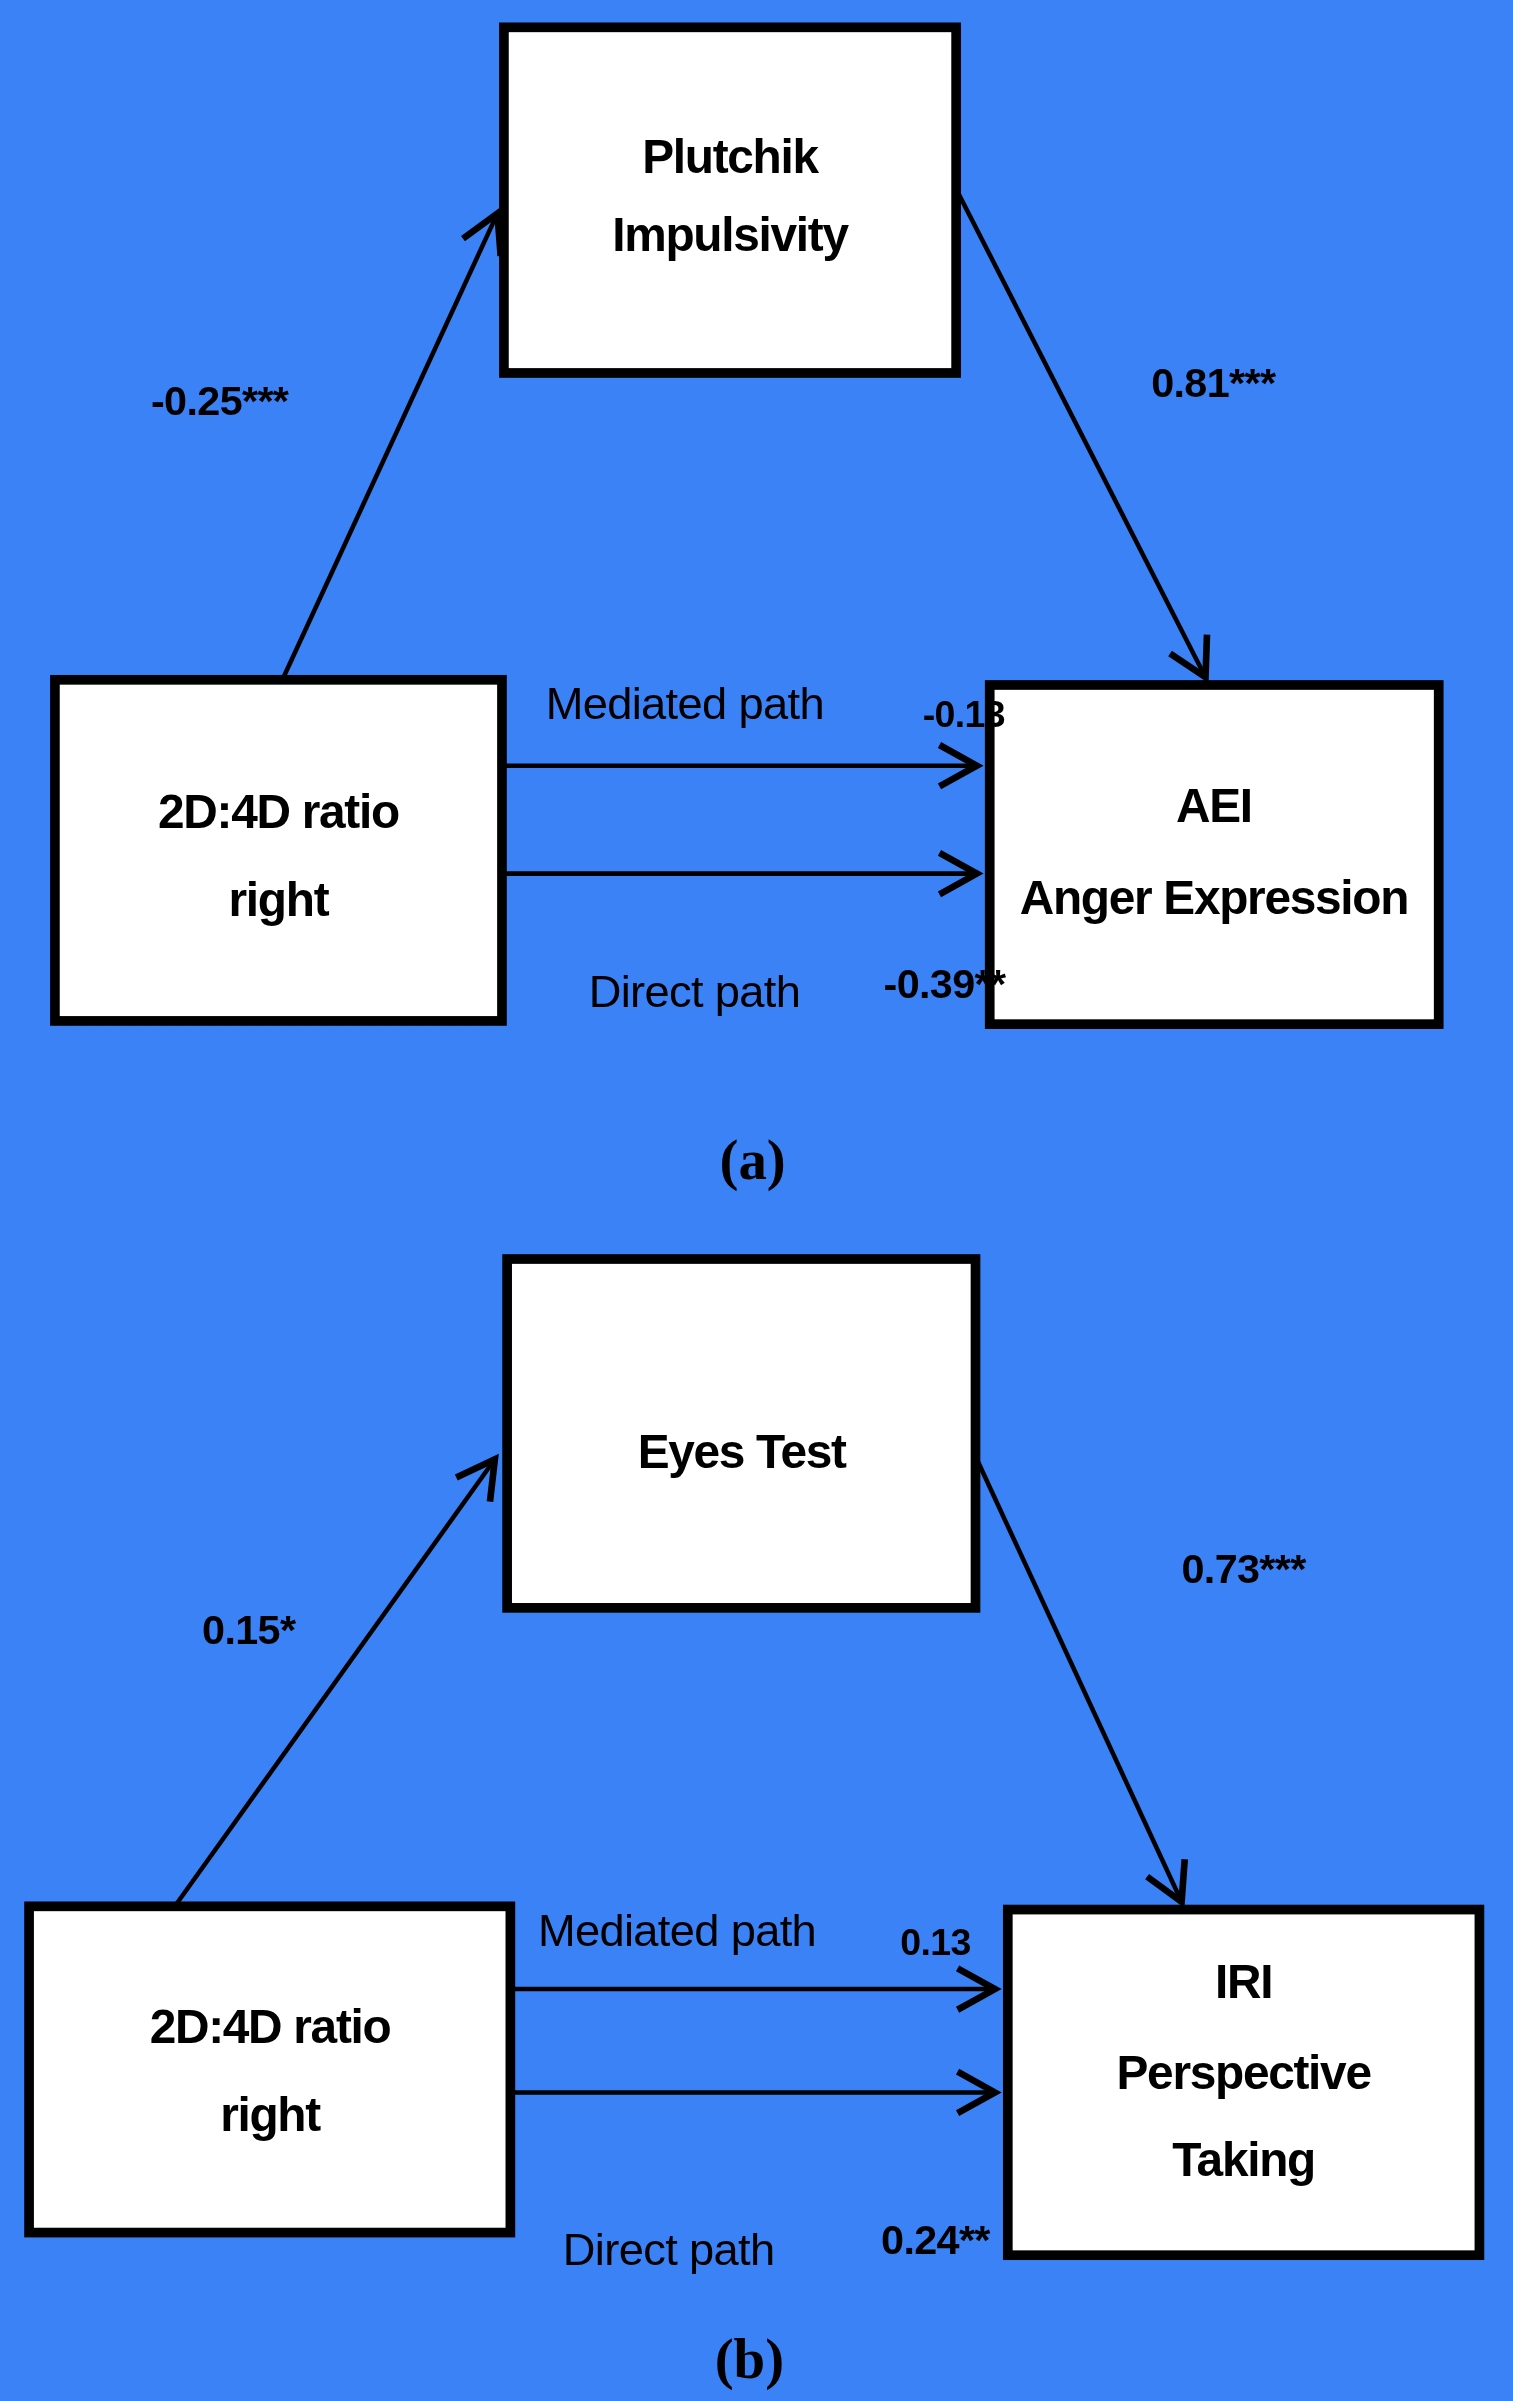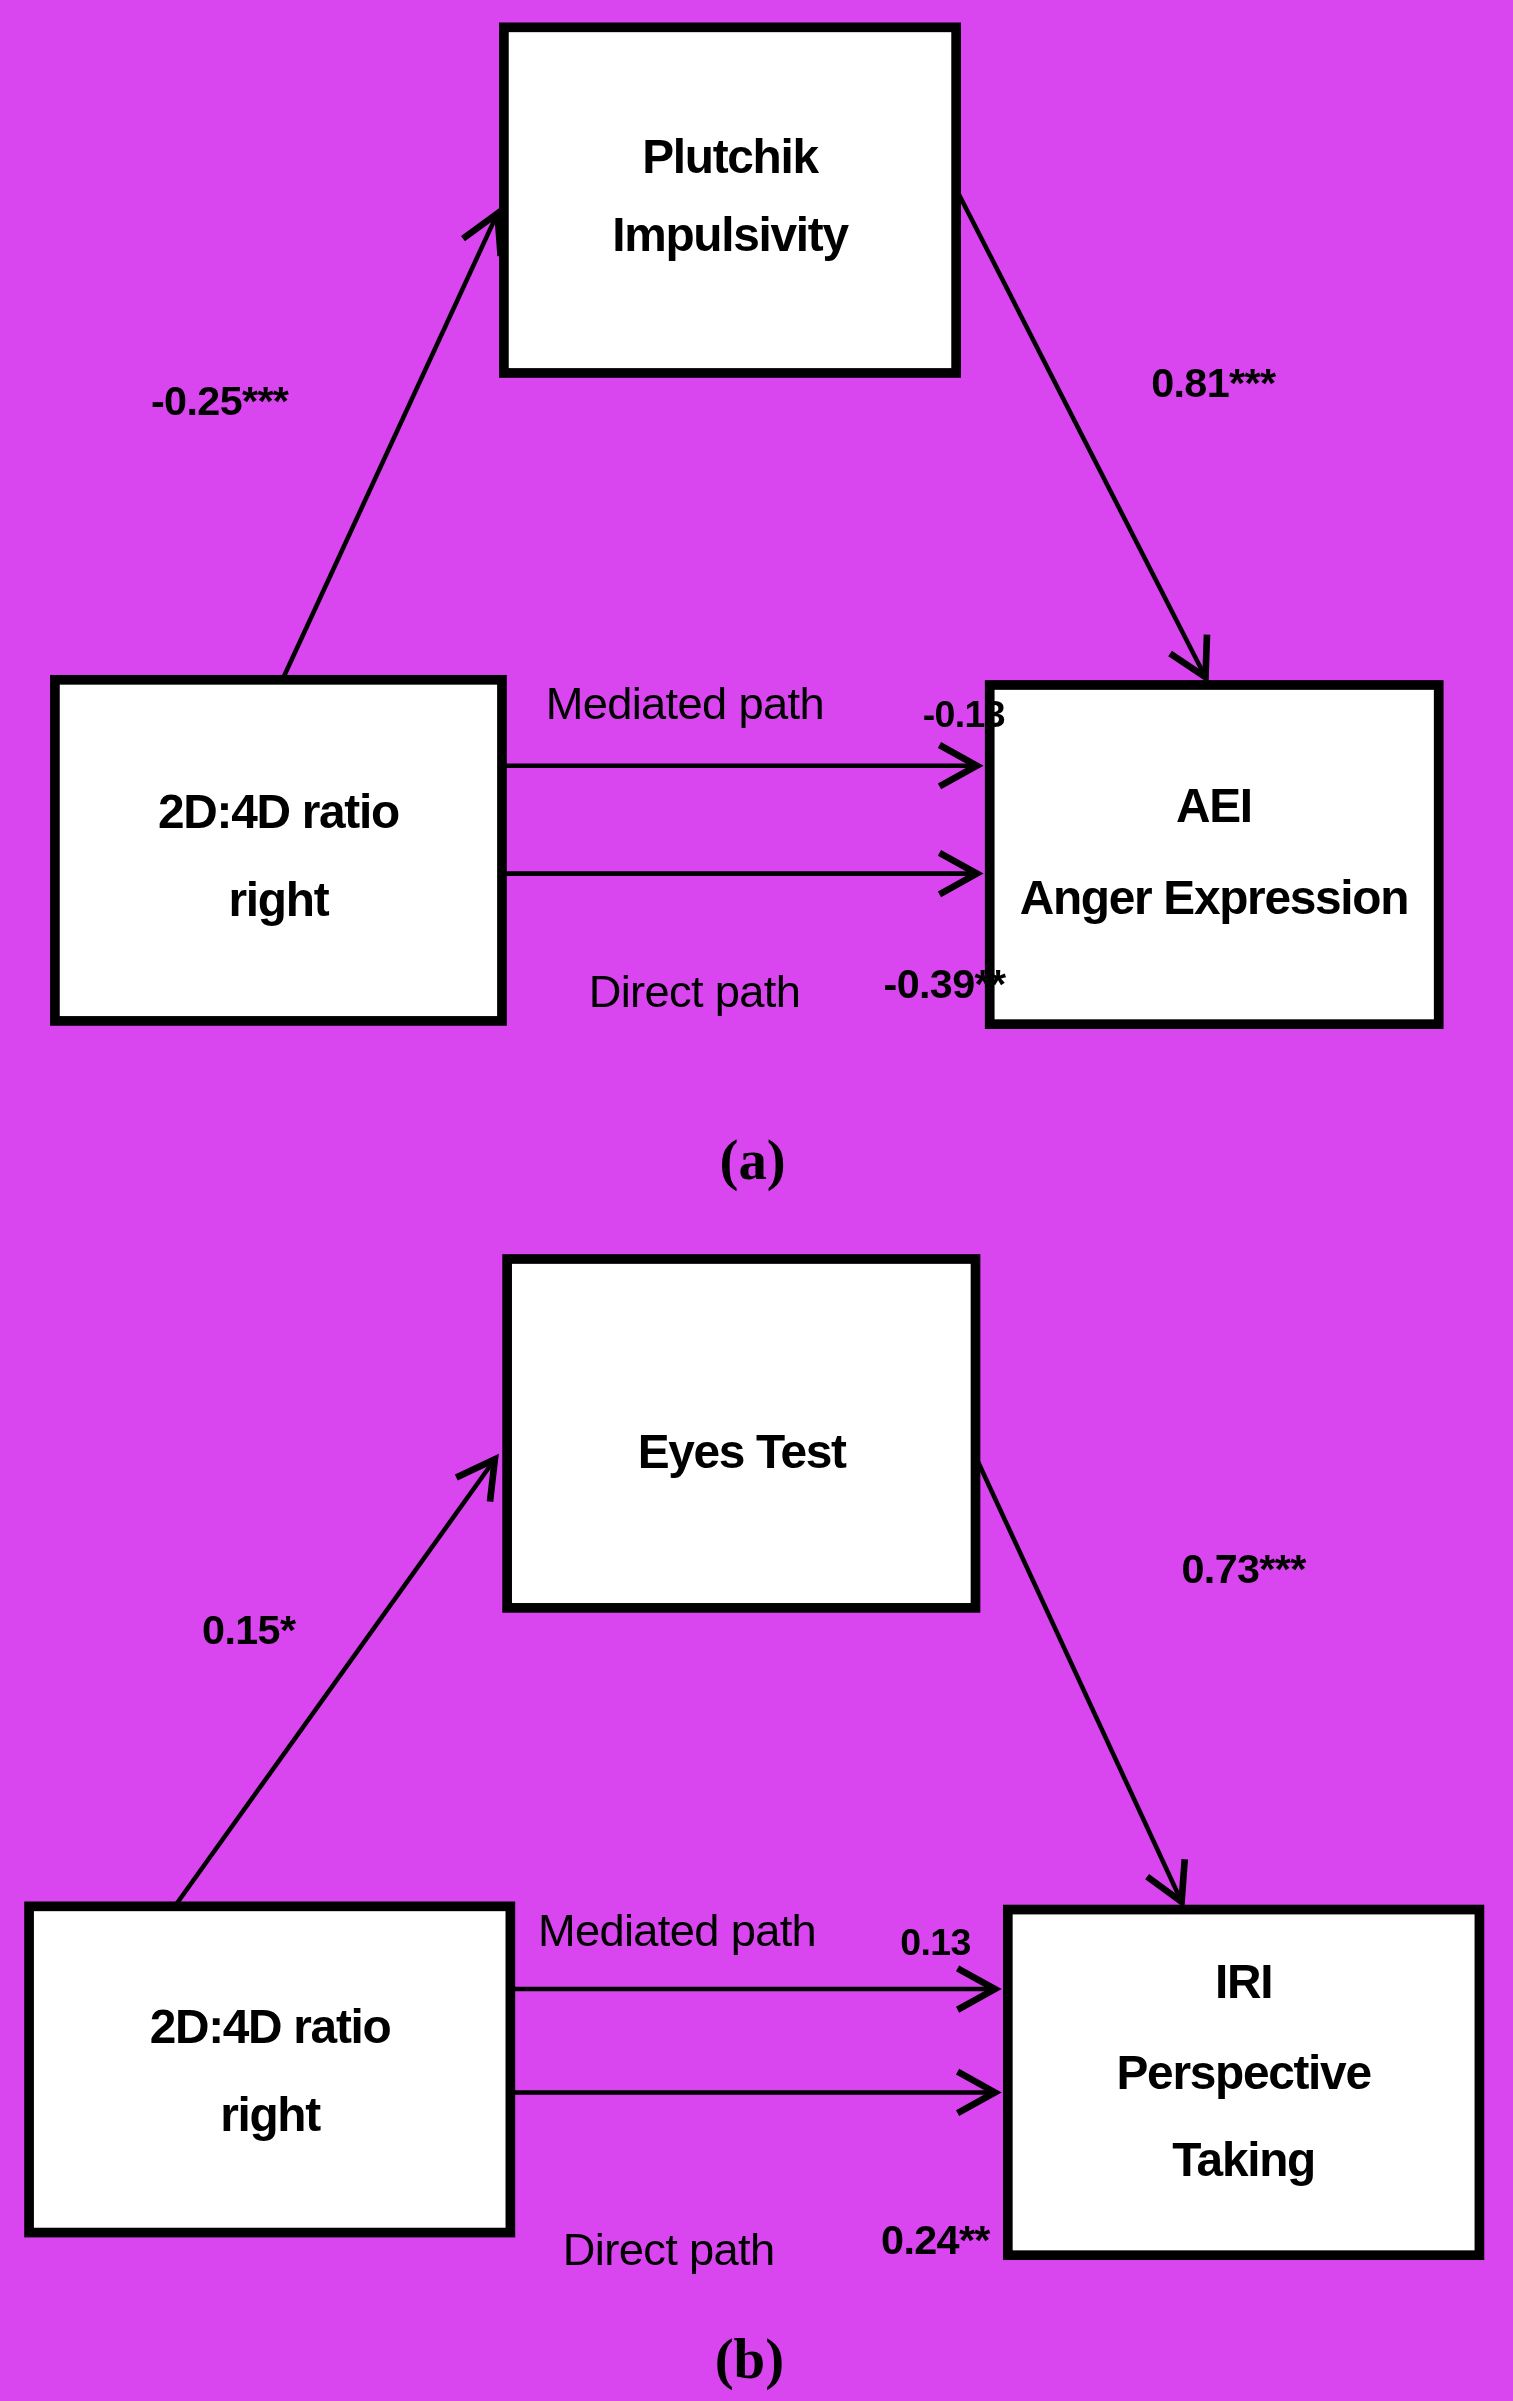--- a/index.html
+++ b/index.html
@@ -4,21 +4,21 @@
 <style>
   html, body {
     margin: 0;
     padding: 0;
     background: #ffffff;
   }
   .figure-root {
     position: relative;
     width: 1513px;
     height: 2401px;
-    background: #d946ef;
+    background: #3b82f6;
     font-family: "Liberation Sans", sans-serif;
   }
   svg { display: block; }
 
   .box {
     fill: #ffffff;
     stroke: #000000;
     stroke-width: 15;
   }
   .edge {

